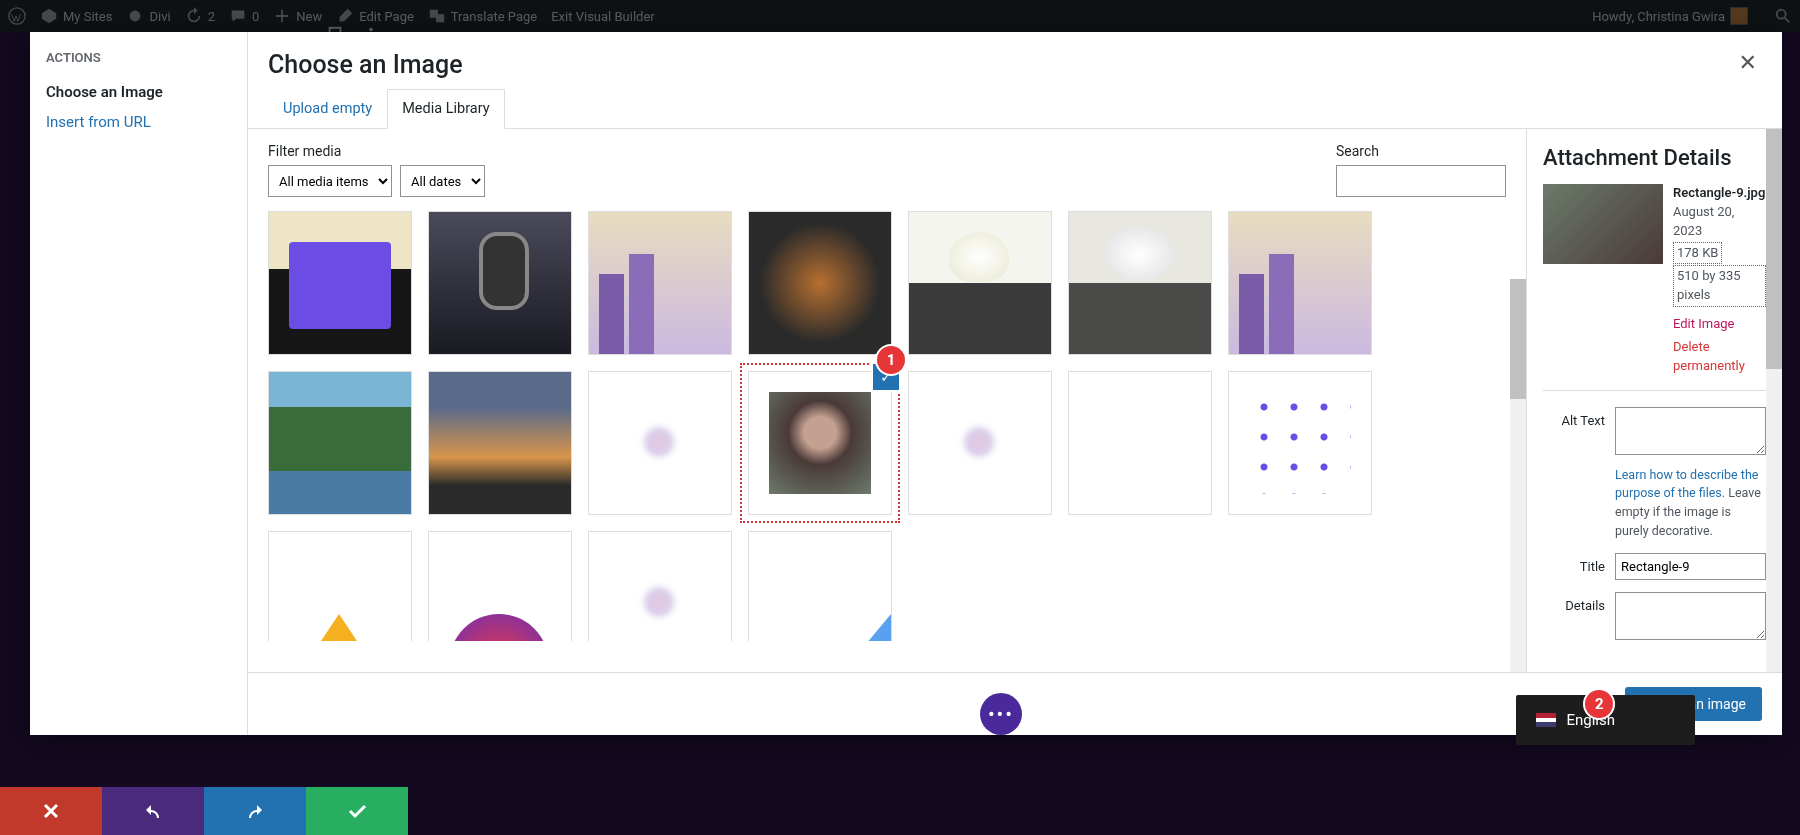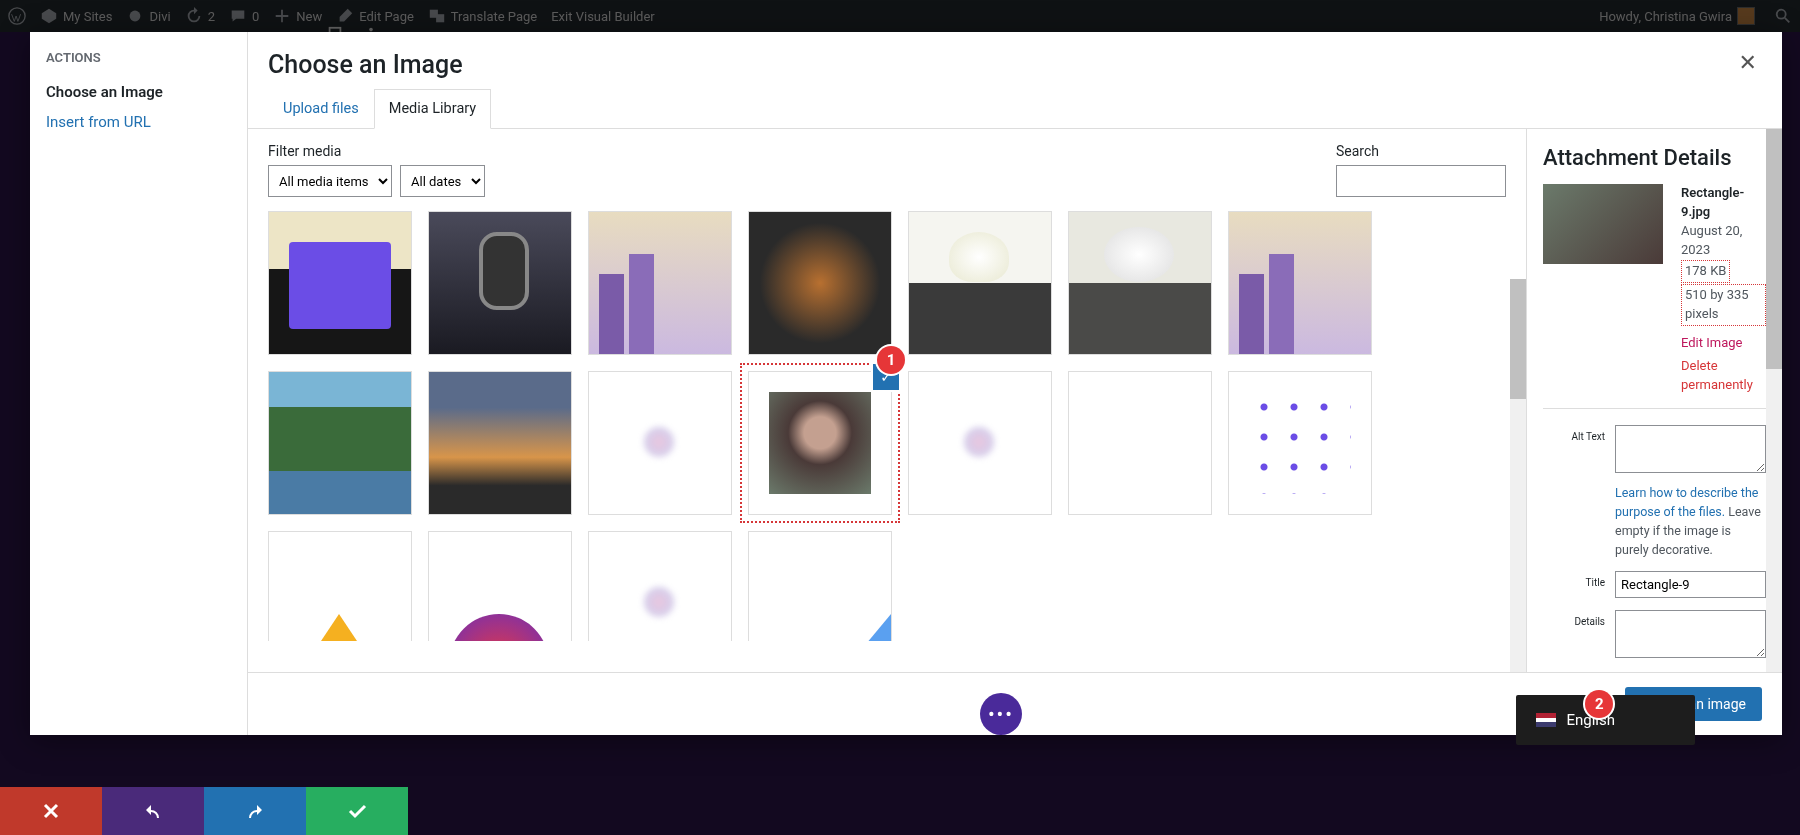--- a/index.html
+++ b/index.html
@@ -1,19 +1,19 @@
 <!DOCTYPE html>
 <html><head>
 <meta charset="utf-8">
 <style>
 *{box-sizing:border-box;margin:0;padding:0;font-family:-apple-system,BlinkMacSystemFont,"Segoe UI",Roboto,Arial,sans-serif}
 body{width:1800px;height:835px;overflow:hidden;background:#2b1547;position:relative}
 .admin-bar{height:32px;background:#23282d;color:#ccc;display:flex;align-items:center;font-size:13px;padding:0 8px;position:relative}
 .admin-bar .left{display:flex;align-items:center;gap:14px}
-.admin-bar .right{margin-left:auto;display:flex;align-items:center;gap:19px}
+.admin-bar .right{margin-left:auto;display:flex;align-items:center;gap:26px}
 .ab-item{display:flex;align-items:center;gap:5px;white-space:nowrap}
 .avatar{width:18px;height:18px;background:#c08040;border:1px solid #666}
 .dashi{width:18px;height:18px;fill:#a0a5aa}
 .image-settings{position:absolute;top:32px;left:30px;color:#fff;font-size:22px;font-weight:300}
 .settings-icons{position:absolute;top:26px;left:290px;color:#ddd;display:flex;gap:18px}
 .settings-icons svg{width:18px;height:18px;fill:#ddd}
 .overlay{position:absolute;top:0;left:0;right:0;bottom:0;background:rgba(0,0,0,.55)}
 .modal{position:absolute;top:32px;left:30px;right:18px;bottom:100px;background:#fff;display:flex;box-shadow:0 5px 30px rgba(0,0,0,.4)}
 .modal-sidebar{width:218px;border-right:1px solid #ddd;padding:18px 16px}
 .modal-sidebar h3{color:#646970;font-size:13px;text-transform:uppercase;font-weight:600;margin-bottom:12px}
@@ -65,29 +65,29 @@
 .t-tri-yellow::after{content:"";position:absolute;left:30px;bottom:0;border-left:40px solid transparent;border-right:40px solid transparent;border-bottom:60px solid #f5b020}
 .t-circle-red{background:#fff;position:relative}
 .t-circle-red::after{content:"";position:absolute;left:20px;bottom:-40px;width:100px;height:100px;background:radial-gradient(circle,#e63946,#6b2eb9);border-radius:50%}
 .t-tri-blue{background:#fff;position:relative}
 .t-tri-blue::after{content:"";position:absolute;right:0;bottom:0;border-left:50px solid transparent;border-bottom:60px solid #5aa0f0}
 .grid-scroll{position:absolute;right:0;top:150px;bottom:0;width:16px;background:#f0f0f0}
 .grid-scroll-thumb{position:absolute;top:0;width:16px;height:120px;background:#c0c0c0}
 
 .details{width:256px;border-left:1px solid #ddd;padding:16px;overflow-y:auto;font-size:13px;color:#50575e;position:relative}
 .details h2{font-size:22px;font-weight:500;color:#1d2327;margin-bottom:14px}
-.det-head{display:flex;gap:18px;padding-bottom:14px;border-bottom:1px solid #ddd;margin-bottom:16px}
+.det-head{display:flex;gap:10px;padding-bottom:14px;border-bottom:1px solid #ddd;margin-bottom:16px}
 .det-thumb{width:120px;height:80px;background:linear-gradient(135deg,#6b7a6b,#4a3a38);flex-shrink:0}
 .det-meta{font-size:13px;line-height:1.45}
 .det-meta .fn{font-weight:600;color:#1d2327}
 .det-meta .sz{border:1px dotted #d63638;padding:1px 3px;display:inline-block;margin-top:1px}
 .det-link{color:#be185d;display:block;margin-top:8px}
 .det-del{color:#d63638;display:block;margin-top:4px}
 .fld{display:flex;align-items:flex-start;gap:10px;margin-bottom:12px}
-.fld label{width:62px;text-align:right;padding-top:6px;color:#1d2327;font-size:10px}
+.fld label{width:62px;text-align:right;padding-top:6px;color:#1d2327;font-size:13px}
 .fld .ctrl{flex:1}
 .fld textarea,.fld input{width:100%;border:1px solid #8c8f94;padding:5px;font-size:13px}
 .fld textarea{height:48px;resize:vertical}
 .alt-help{font-size:12.5px;line-height:1.5;color:#50575e;margin-top:8px}
 .alt-help a{color:#2271b1}
 .det-scroll{position:absolute;right:0;top:0;bottom:0;width:16px;background:#f0f0f0}
 .det-scroll-thumb{position:absolute;top:0;width:16px;height:240px;background:#c0c0c0}
 
 .modal-footer{border-top:1px solid #ddd;padding:14px 20px;display:flex;justify-content:flex-end;align-items:center;gap:12px}
 .btn-primary{background:#2271b1;color:#fff;border:none;padding:9px 16px;font-size:14px;cursor:pointer;border-radius:3px}
@@ -196,21 +196,21 @@
     <h3>Actions</h3>
     <span class="sb-item active">Choose an Image</span>
     <span class="sb-item">Insert from URL</span>
   </div>
 
   <div class="modal-main">
     <div class="modal-title">Choose an Image</div>
     <div class="modal-close">✕</div>
 
     <div class="tabs">
-      <div class="tab">Upload files</div>
+      <div class="tab">Upload empty</div>
       <div class="tab active">Media Library</div>
     </div>
 
     <div class="content-row">
       <div class="media-area">
         <div class="filter-row">
           <div class="filter-group">
             <div class="filter-label">Filter media</div>
             <div style="display:flex;gap:8px">
               <select><option>All media items</option></select>

